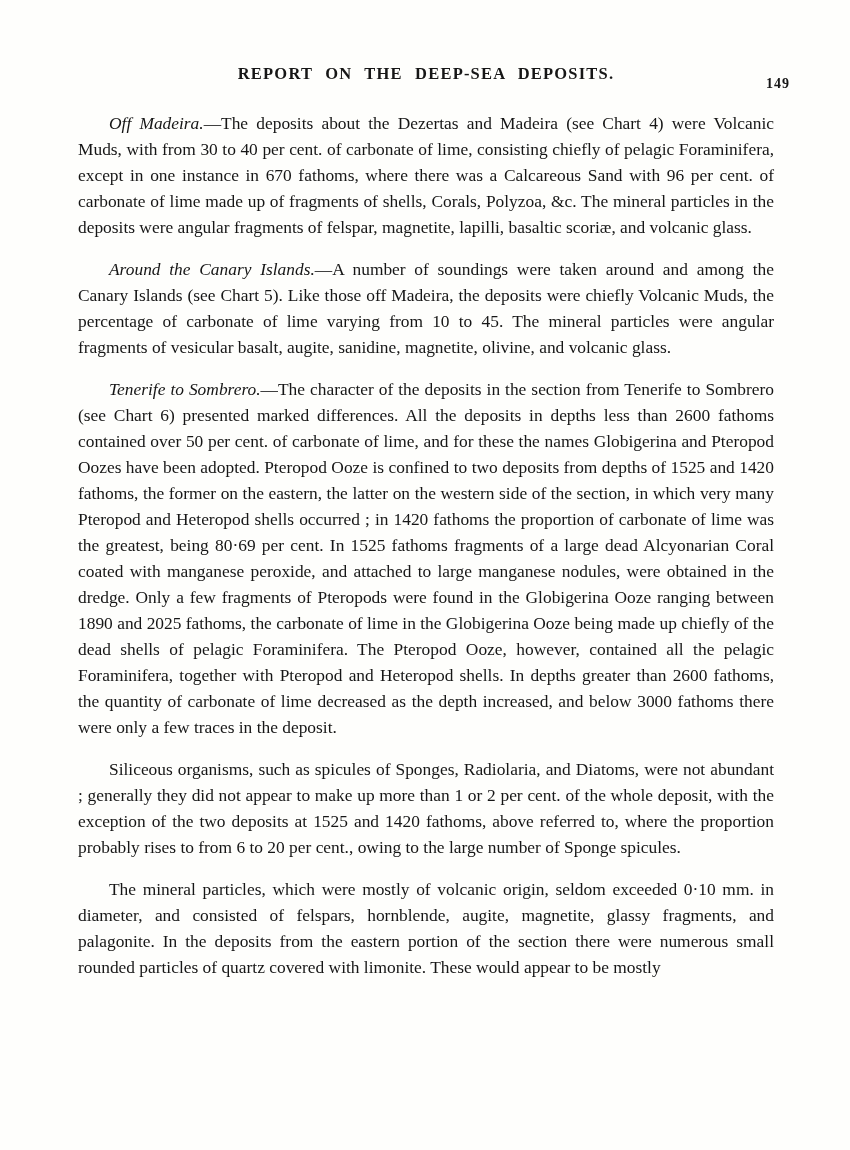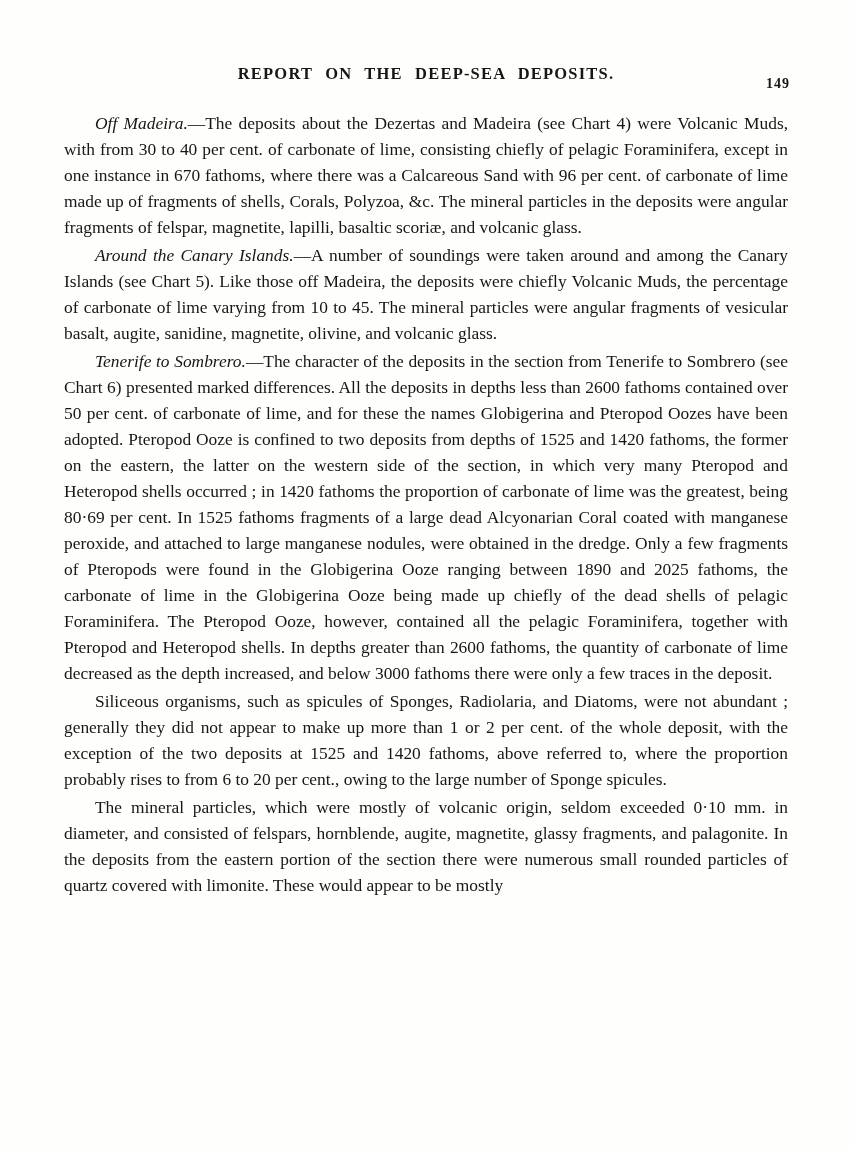--- a/index.html
+++ b/index.html
@@ -37,21 +37,21 @@
   }
   .page-number {
     position: absolute;
     right: 0; top: -2px;
     font-weight: 700;
     font-size: 14px;
     letter-spacing: 1px;
     margin-top: 16px;
   }
   .body-text p {
-    margin: 2px;
+    margin: 16px;
     text-align: justify;
     text-indent: 31px;
     font-size: 17.4px;
     line-height: 26px;
   }
   .lead { font-style: italic; }
 </style>
 </head>
 <body>
 

